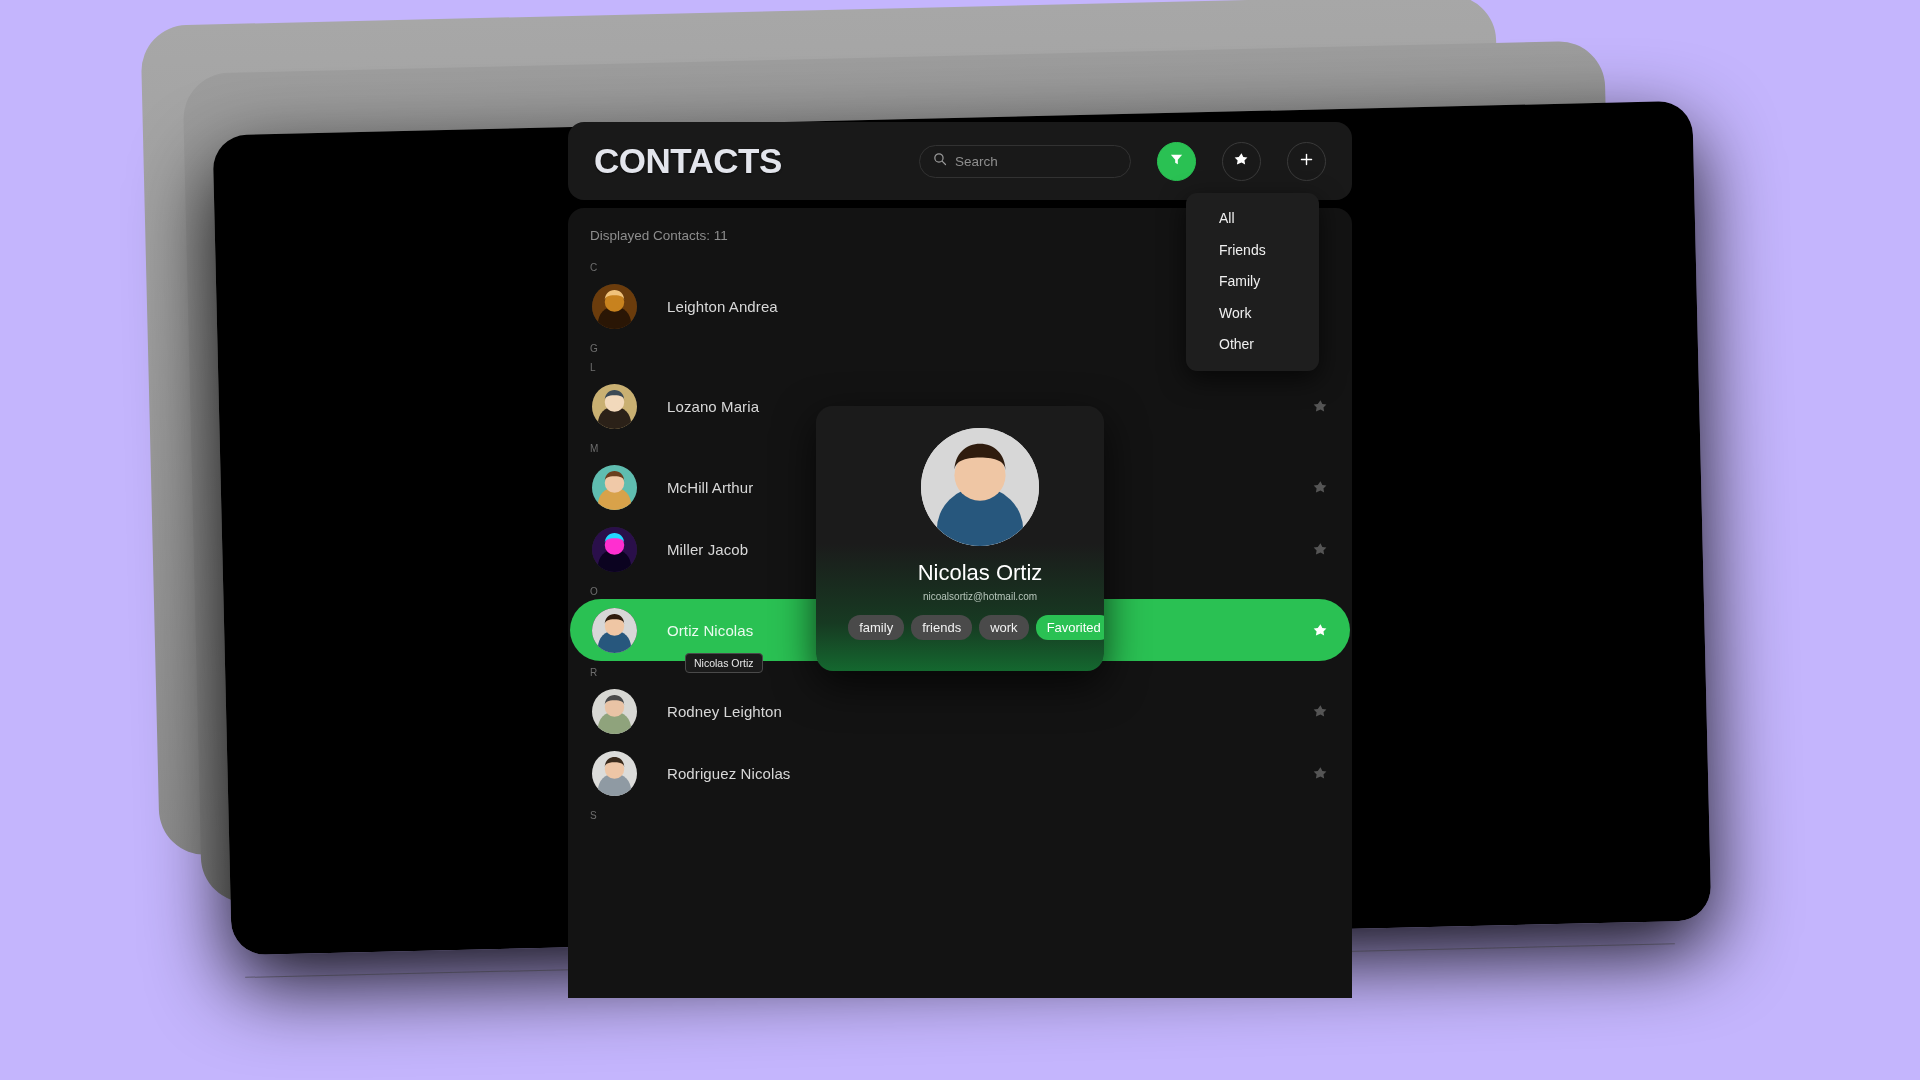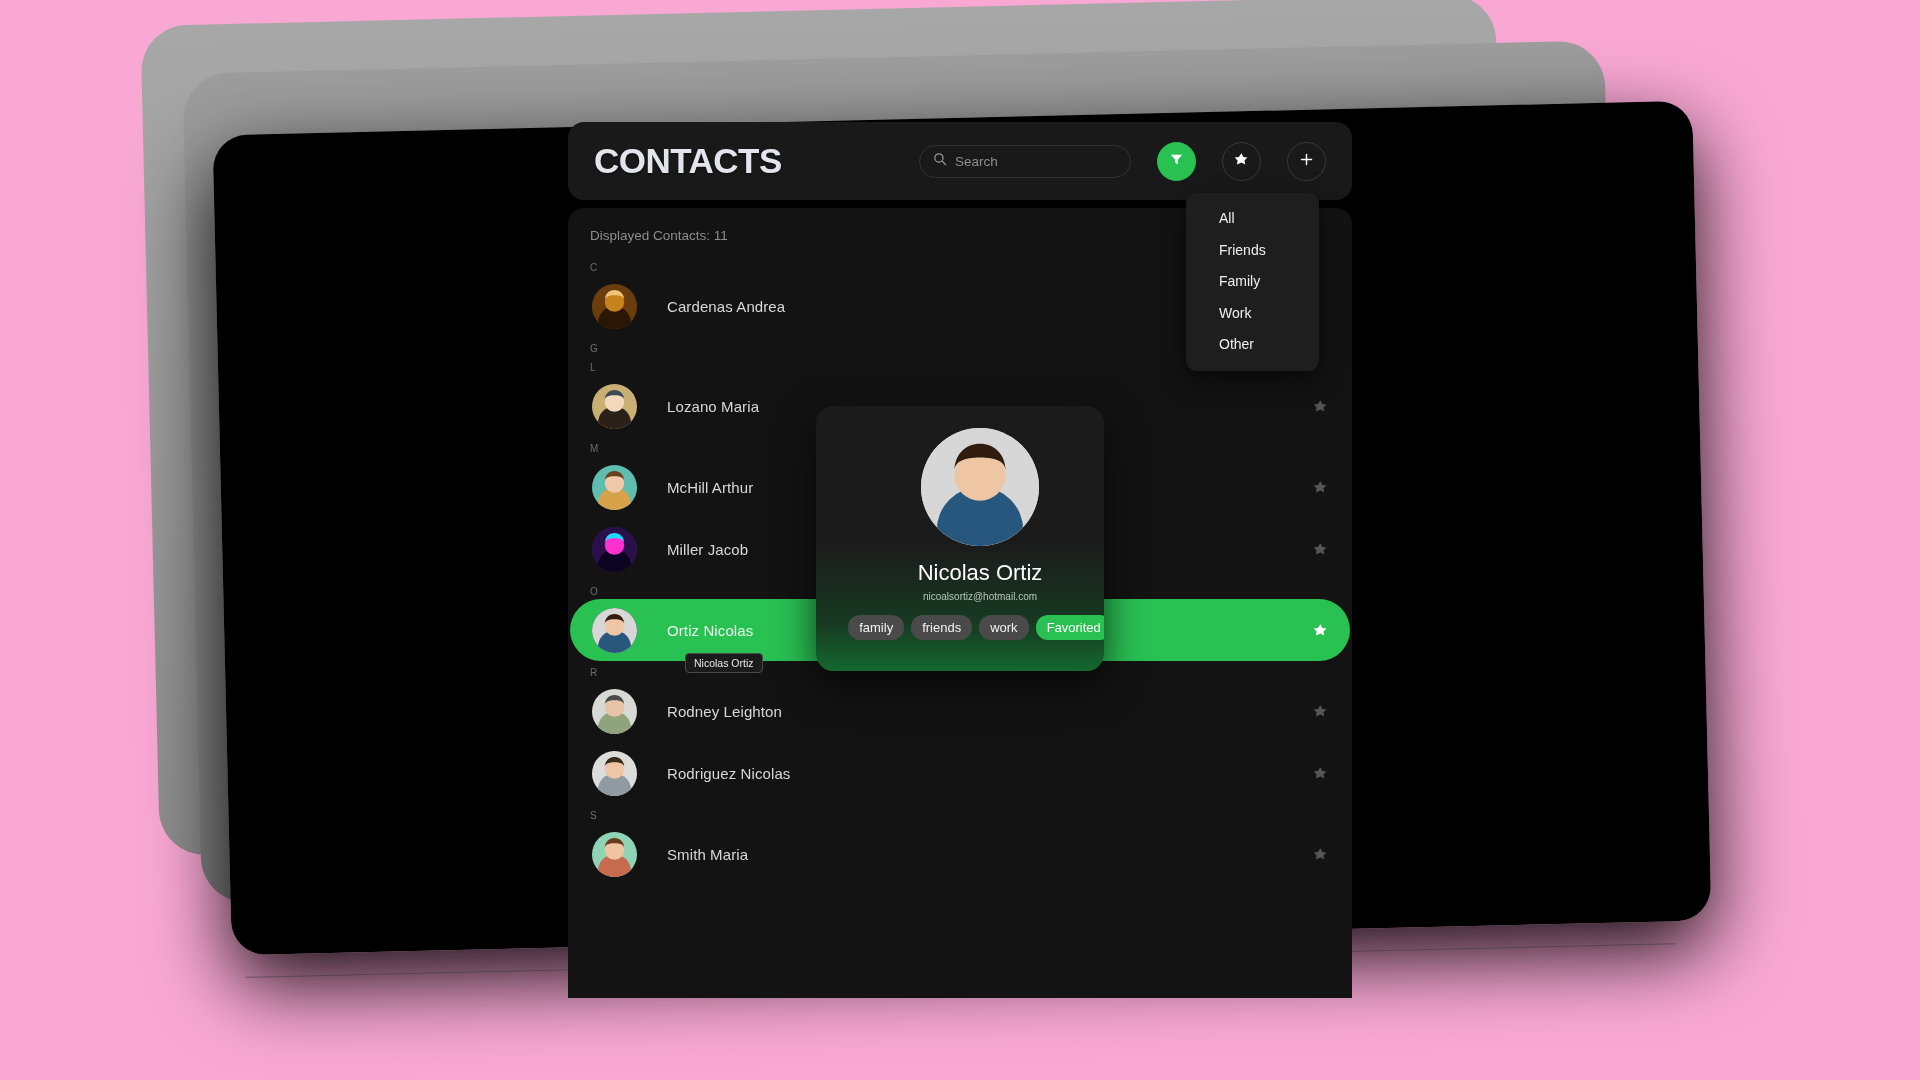--- a/index.html
+++ b/index.html
@@ -3,21 +3,21 @@
 <meta charset="utf-8">
 <style>
   * { box-sizing: border-box; margin: 0; padding: 0; }
   html, body {
     width: 1920px; height: 1080px;
     background: #000;
     overflow: hidden;
     font-family: "Liberation Sans", sans-serif;
   }
 
-  #stage { position: relative; width: 1920px; height: 1080px; background:#f9a8d4; }
+  #stage { position: relative; width: 1920px; height: 1080px; background:#c4b5fd; }
 
   
   .slab {
     position: absolute;
     background: linear-gradient(180deg,#a7a7a7 0%, #9a9a9a 55%, #8e8e8e 100%);
     border-radius: 46px;
   }
   #slab-back  { left: 150px; top: 10px;  width: 1355px; height: 830px;
                 transform: rotate(-1.35deg); }
   #slab-mid   { left: 192px; top: 57px;  width: 1422px; height: 830px;
@@ -238,21 +238,21 @@
           <div class="section-letter">C</div>
           <div class="row">
             <div class="avatar">
               <svg viewBox="0 0 60 60" preserveAspectRatio="xMidYMid slice">
                 <rect width="60" height="60" fill="#6b3c0c"></rect>
                 <circle cx="30" cy="52" r="22" fill="#2a1605"></circle>
                 <circle cx="30" cy="24" r="13" fill="#c8821e"></circle>
                 <path d="M17 22c0-9 6-14 13-14s13 5 13 14c0-5-5-7-13-7s-13 2-13 7z" fill="#f0c27b"></path>
               </svg>
             </div>
-            <div class="row-name">Cardenas Andrea</div>
+            <div class="row-name">Leighton Andrea</div>
             <div class="row-star" style="visibility: hidden;">
               <svg width="15" height="15" viewBox="0 0 16 16">
                 <path d="M8 1.4l1.95 3.95 4.35.63-3.15 3.07.74 4.33L8 11.33 3.11 13.4l.74-4.33L.7 5.98l4.35-.63z" fill="#555555"></path>
               </svg>
             </div>
           </div>
           <div class="section-letter">G</div>
           <div class="section-letter">L</div>
           <div class="row">
             <div class="avatar">
@@ -348,36 +348,20 @@
               </svg>
             </div>
             <div class="row-name">Rodriguez Nicolas</div>
             <div class="row-star">
               <svg width="15" height="15" viewBox="0 0 16 16">
                 <path d="M8 1.4l1.95 3.95 4.35.63-3.15 3.07.74 4.33L8 11.33 3.11 13.4l.74-4.33L.7 5.98l4.35-.63z" fill="#555555"></path>
               </svg>
             </div>
           </div>
           <div class="section-letter">S</div>
-          <div class="row">
-            <div class="avatar">
-              <svg viewBox="0 0 60 60" preserveAspectRatio="xMidYMid slice">
-                <rect width="60" height="60" fill="#8fd4b4"></rect>
-                <circle cx="30" cy="52" r="22" fill="#c86a4e"></circle>
-                <circle cx="30" cy="24" r="13" fill="#f0c3a2"></circle>
-                <path d="M17 22c0-9 6-14 13-14s13 5 13 14c0-5-5-7-13-7s-13 2-13 7z" fill="#6b3a1d"></path>
-              </svg>
-            </div>
-            <div class="row-name">Smith Maria</div>
-            <div class="row-star">
-              <svg width="15" height="15" viewBox="0 0 16 16">
-                <path d="M8 1.4l1.95 3.95 4.35.63-3.15 3.07.74 4.33L8 11.33 3.11 13.4l.74-4.33L.7 5.98l4.35-.63z" fill="#555555"></path>
-              </svg>
-            </div>
-          </div>
         </div>
     </div>
 
     <div id="filter-menu">
         <div class="menu-item">All</div>
         <div class="menu-item">Friends</div>
         <div class="menu-item">Family</div>
         <div class="menu-item">Work</div>
         <div class="menu-item">Other</div>
       </div>

